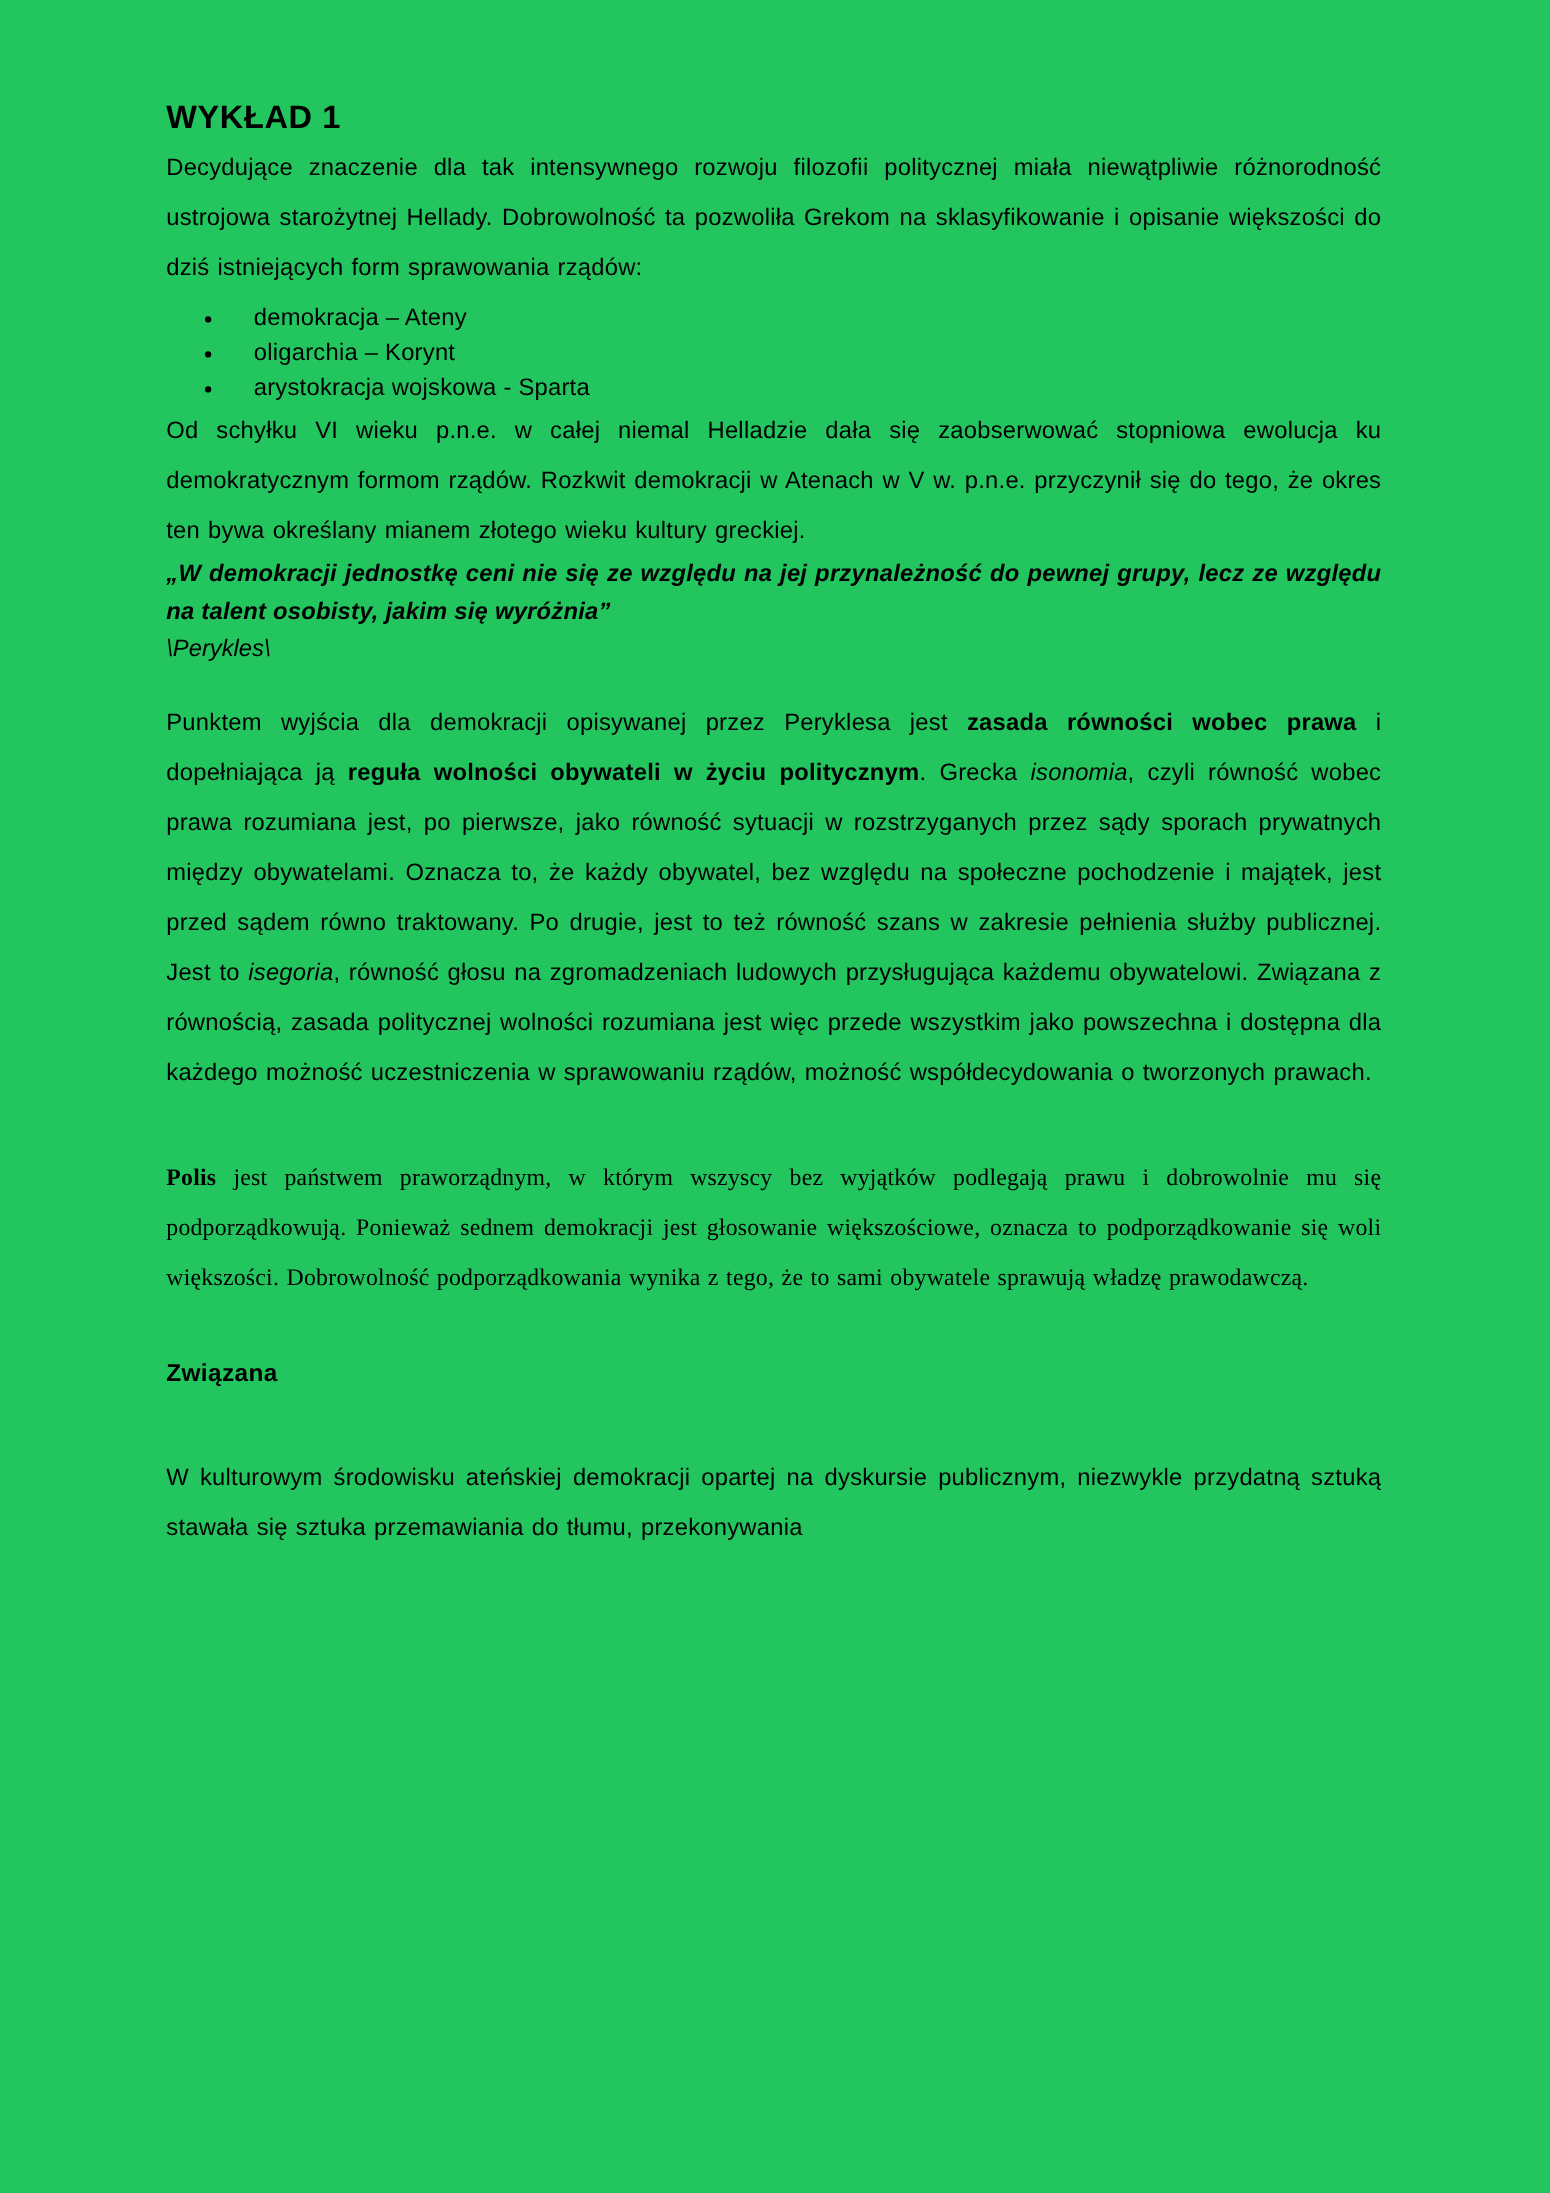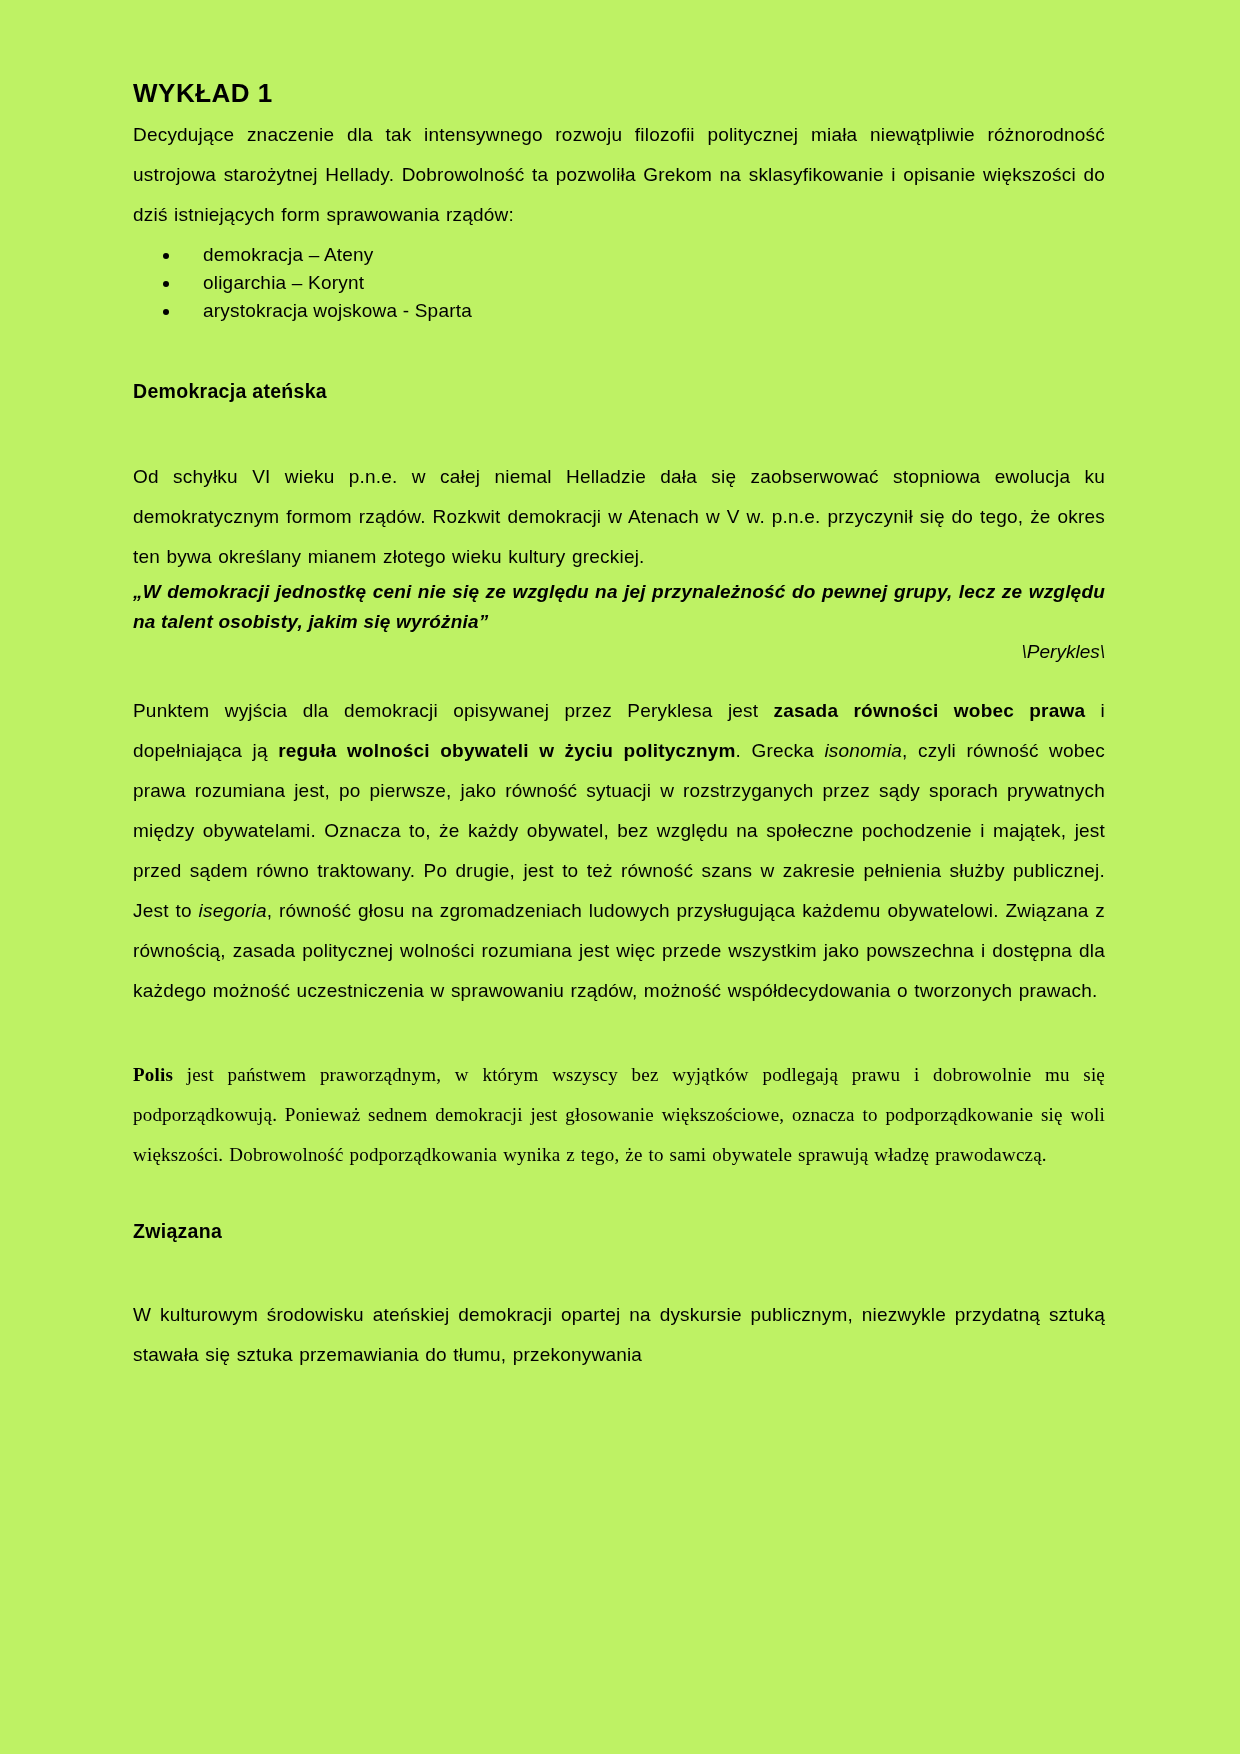--- a/index.html
+++ b/index.html
@@ -5,21 +5,21 @@
   html, body {
     margin: 0;
     padding: 0;
     background: #ffffff;
   }
   .page {
     position: relative;
     width: 1240px;
     height: 1754px;
     margin: 0 auto;
-    background: #bef264;
+    background: #22c55e;
     color: #000000;
     box-sizing: border-box;
     padding: 78px 135px 0 133px;
     overflow: hidden;
     font-family: "Liberation Sans", "DejaVu Sans", sans-serif;
   }
   .h1 {
     font-size: 26px;
     font-weight: 700;
     line-height: 1.2;
@@ -60,21 +60,20 @@
     font-style: italic;
     margin: 0;
     text-align: justify;
     letter-spacing: 0.2px;
   }
   .attribution {
     font-size: 19px;
     line-height: 30px;
     font-style: italic;
     margin: 0 0 0 0;
-    text-align: right;
   }
   .p-punktem { margin-top: 24px; }
   .p-polis   { margin-top: 44px; font-family: Liberation Serif, serif; }
   .b  { font-weight: 700; }
   .i  { font-style: italic; }
   .bi { font-weight: 700; font-style: italic; }
 </style>
 </head>
 <body>
 
@@ -83,21 +82,20 @@
   <h1 class="h1">WYKŁAD 1</h1>
 
   <p class="body">Decydujące znaczenie dla tak intensywnego rozwoju filozofii politycznej miała niewątpliwie różnorodność ustrojowa starożytnej Hellady. Dobrowolność ta pozwoliła Grekom na sklasyfikowanie i opisanie większości do dziś istniejących form sprawowania rządów:</p>
 
   <ul class="bullets">
     <li>demokracja – Ateny</li>
     <li>oligarchia – Korynt</li>
     <li>arystokracja wojskowa - Sparta</li>
   </ul>
 
-  <h2 class="h2 h2-demo">Demokracja ateńska</h2>
 
   <p class="body">Od schyłku VI wieku p.n.e. w całej niemal Helladzie dała się zaobserwować stopniowa ewolucja ku demokratycznym formom rządów. Rozkwit demokracji w Atenach w V w. p.n.e. przyczynił się do tego, że okres ten bywa określany mianem złotego wieku kultury greckiej.</p>
 
 
   <p class="quote">„W demokracji jednostkę ceni nie się ze względu na jej przynależność do pewnej grupy, lecz ze względu na talent osobisty, jakim się wyróżnia”</p>
 
   <p class="attribution">\Perykles\</p>
 
   <p class="body p-punktem"><span>Punktem wyjścia dla demokracji opisywanej przez Peryklesa jest </span><span class="b">zasada równości wobec prawa</span><span> i dopełniająca ją </span><span class="b">reguła wolności obywateli w życiu politycznym</span><span>. Grecka </span><span class="i">isonomia</span><span>, czyli równość wobec prawa rozumiana jest, po pierwsze, jako równość sytuacji w rozstrzyganych przez sądy sporach prywatnych między obywatelami. Oznacza to, że każdy obywatel, bez względu na społeczne pochodzenie i majątek, jest przed sądem równo traktowany. Po drugie, jest to też równość szans w zakresie pełnienia służby publicznej. Jest to </span><span class="i">isegoria</span><span>, równość głosu na zgromadzeniach ludowych przysługująca każdemu obywatelowi. Związana z równością, zasada politycznej wolności rozumiana jest więc przede wszystkim jako powszechna i dostępna dla każdego możność uczestniczenia w sprawowaniu rządów, możność współdecydowania o tworzonych prawach.</span></p>
 

